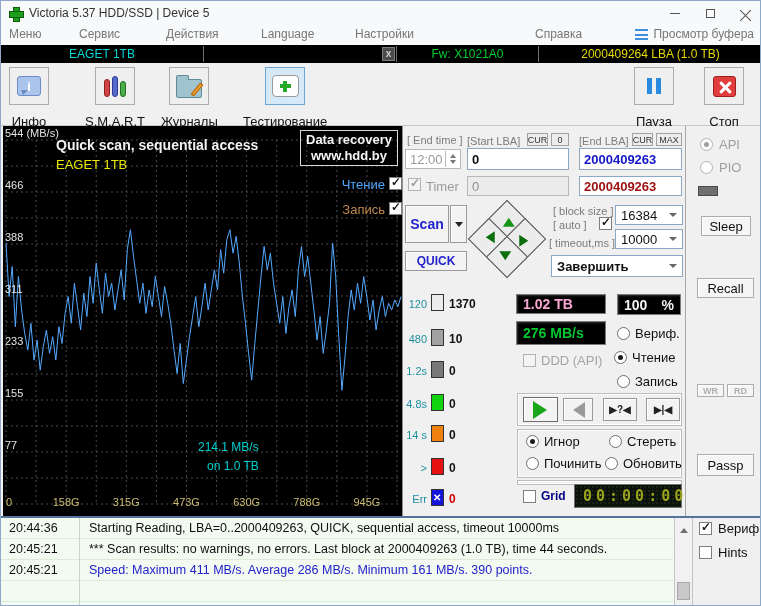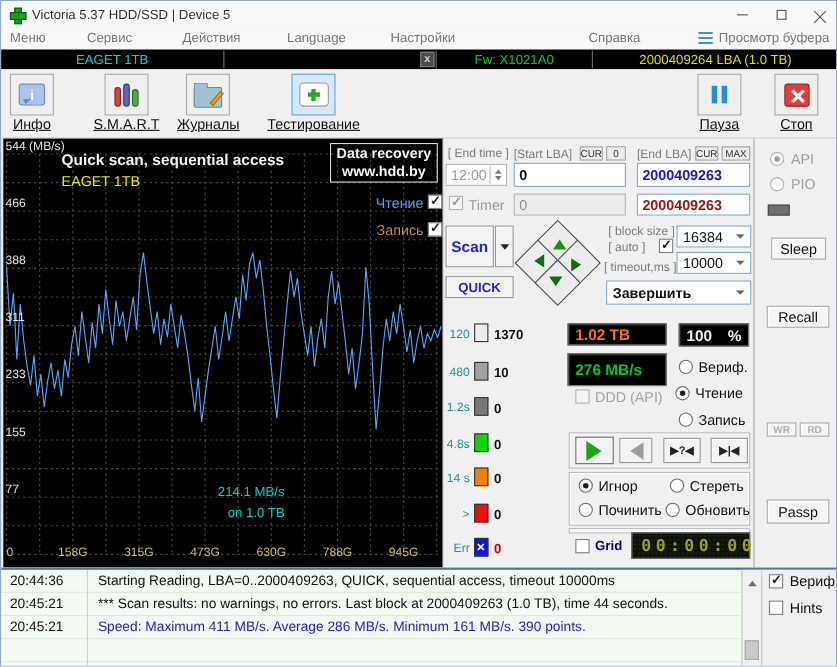--- a/index.html
+++ b/index.html
@@ -31,21 +31,21 @@
   .tseg{position:absolute;top:0;height:18px;display:flex;align-items:center;justify-content:center;font-size:12px;}
   .tdiv{position:absolute;top:1px;width:1px;height:16px;background:#6e6e6e;}
   .tabx{position:absolute;top:2px;width:13px;height:14px;background:#4c4c4c;border:1px solid #7d7d7d;color:#cfcfcf;
         font-size:10px;font-weight:bold;display:flex;align-items:center;justify-content:center;line-height:1;}
 
   
   .toolbar{position:absolute;left:0;top:62px;width:100%;height:63px;background:#f0f0f0;border-bottom:1px solid #c9c9c9;}
   .tbtn{position:absolute;top:4px;display:flex;flex-direction:column;align-items:center;}
   .tico{width:40px;height:38px;background:#efefef;border:1px solid #ababab;display:flex;align-items:center;justify-content:center;}
   .tico.sel{background:#d5e9f9;border:1px solid #66a7d8;}
-  .tlabel{font-size:13px;color:#111;margin-top:0;white-space:nowrap;text-decoration:underline;}
+  .tlabel{font-size:13px;color:#111;margin-top:9px;white-space:nowrap;}
   .ic-info{width:24px;height:20px;background:#aac4ec;border:1px solid #6c8cc8;border-radius:3px;position:relative;color:#fff;
            font-weight:bold;font-size:13px;display:flex;align-items:center;justify-content:center;}
   .ic-info::after{content:"";position:absolute;left:3px;bottom:-5px;border:5px solid transparent;border-top-color:#6c8cc8;border-left-width:2px;}
   .ic-smart{position:relative;width:26px;height:24px;}
   .tube{position:absolute;bottom:1px;width:6px;border-radius:3px;}
   .ic-folder{position:relative;width:26px;height:19px;background:#9fc3cf;border:1px solid #5f8b99;border-radius:2px;margin-top:4px;}
   .ic-folder::before{content:"";position:absolute;left:-1px;top:-5px;width:11px;height:4px;background:#9fc3cf;border:1px solid #5f8b99;border-bottom:none;border-radius:2px 2px 0 0;}
   .pencil{position:absolute;right:2px;top:2px;width:4px;height:15px;background:#ef9a2d;border:1px solid #b06a10;transform:rotate(40deg);}
   .ic-case{position:relative;width:27px;height:22px;background:#fdfdfd;border:1px solid #9a9a9a;border-radius:4px;}
   .ic-case::before{content:"";position:absolute;left:7px;top:8px;width:11px;height:4px;background:#27a827;}
@@ -383,28 +383,28 @@
     <span class="statlbl" style="left:-2px;top:303px">14 s</span>
     <span class="statbox" style="left: 28px; top: 299px; background: rgb(239, 130, 14);"></span>
     <span class="statcnt" style="left:46px;top:302px">0</span>
     <span class="statlbl" style="left:-2px;top:336px">&gt;</span>
     <span class="statbox" style="left: 28px; top: 332px; background: rgb(232, 17, 17);"></span>
     <span class="statcnt" style="left:46px;top:335px">0</span>
     <span class="statlbl" style="left:-2px;top:367px">Err</span>
     <span class="statbox errbox" style="left: 28px; top: 363px; background: rgb(20, 20, 221);"></span>
     <span class="statcnt" style="left: 46px; top: 366px; color: rgb(212, 0, 0);">0</span>
 
-    <div class="lcd" style="left:113px;top:168px;width:90px;height:20px;color:#f97316;">
+    <div class="lcd" style="left:113px;top:168px;width:90px;height:20px;color:#f9a8d4;">
       <span>1.02 TB</span>
     </div>
     <div class="lcd" style="left:214px;top:168px;width:64px;height:21px;color:#f2f2f2;justify-content:space-between;">
       <span>100</span>
       <span>%</span>
     </div>
-    <div class="lcd" style="left:113px;top:195px;width:90px;height:30px;color:#00c830;">
+    <div class="lcd" style="left:113px;top:195px;width:90px;height:24px;color:#00c830;">
       <span>276 MB/s</span>
     </div>
     <span class="cb disabled" style="left:120px;top:228px;"></span>
     <span class="lbl" style="left:138px;top:227px;color:#a4a4a4;">DDD (API)</span>
     <span class="radio" style="left:214px;top:201px;"></span>
     <span class="lbl" style="left:232px;top:200px;">Вериф.</span>
     <span class="radio selected" style="left:211px;top:225px;"></span>
     <span class="lbl" style="left:229px;top:224px;">Чтение</span>
     <span class="radio" style="left:214px;top:249px;"></span>
     <span class="lbl" style="left:232px;top:248px;">Запись</span>

